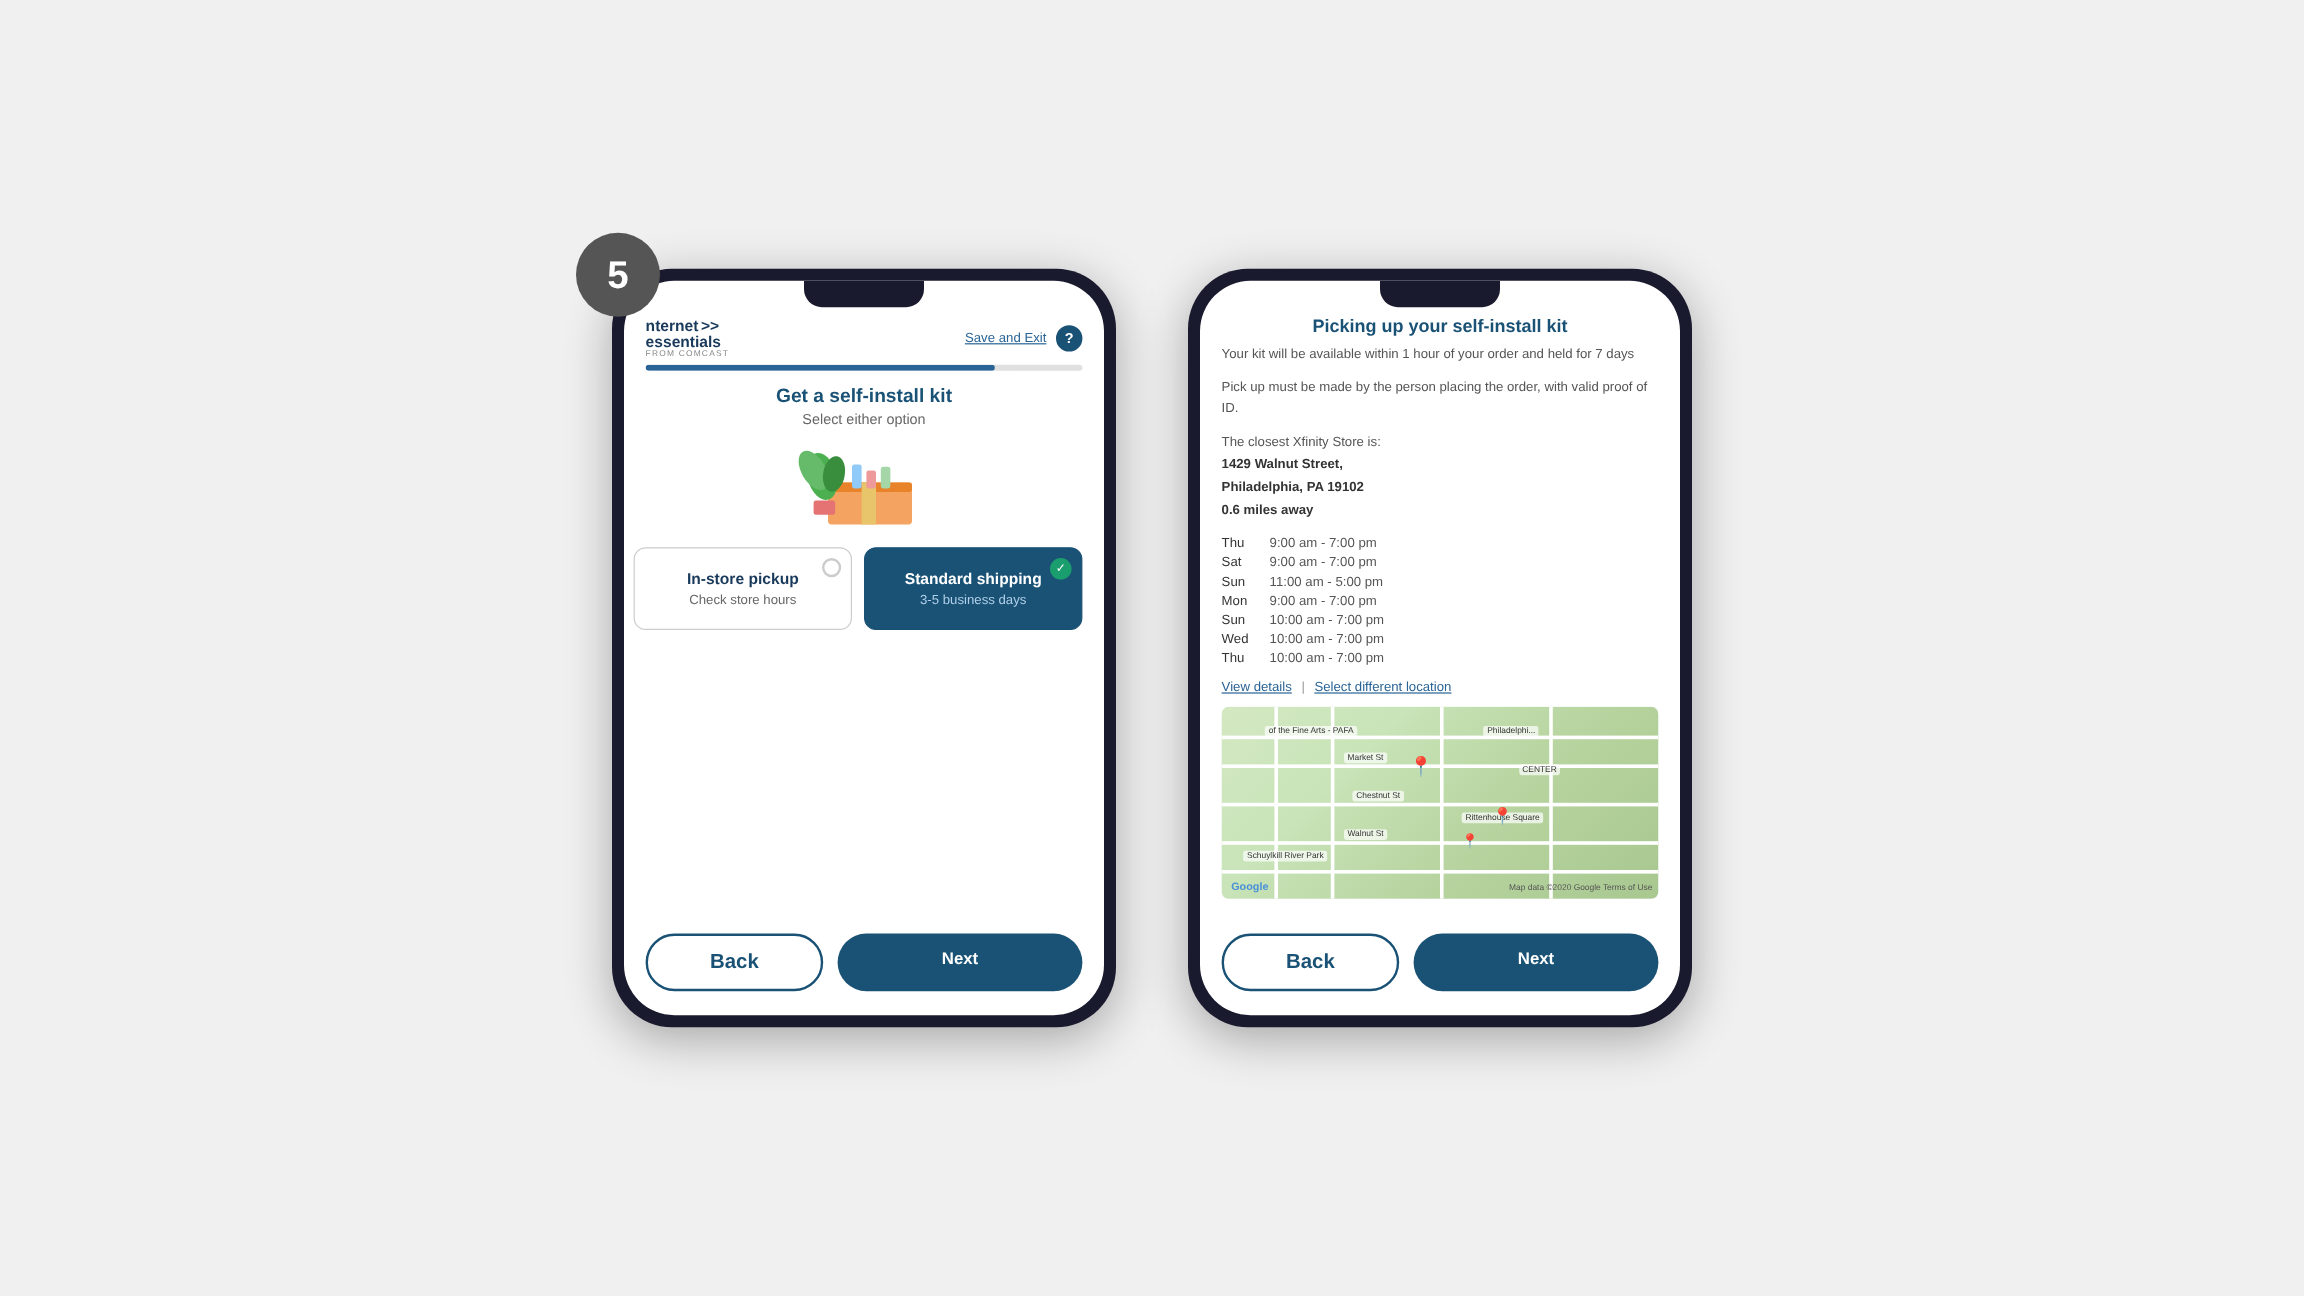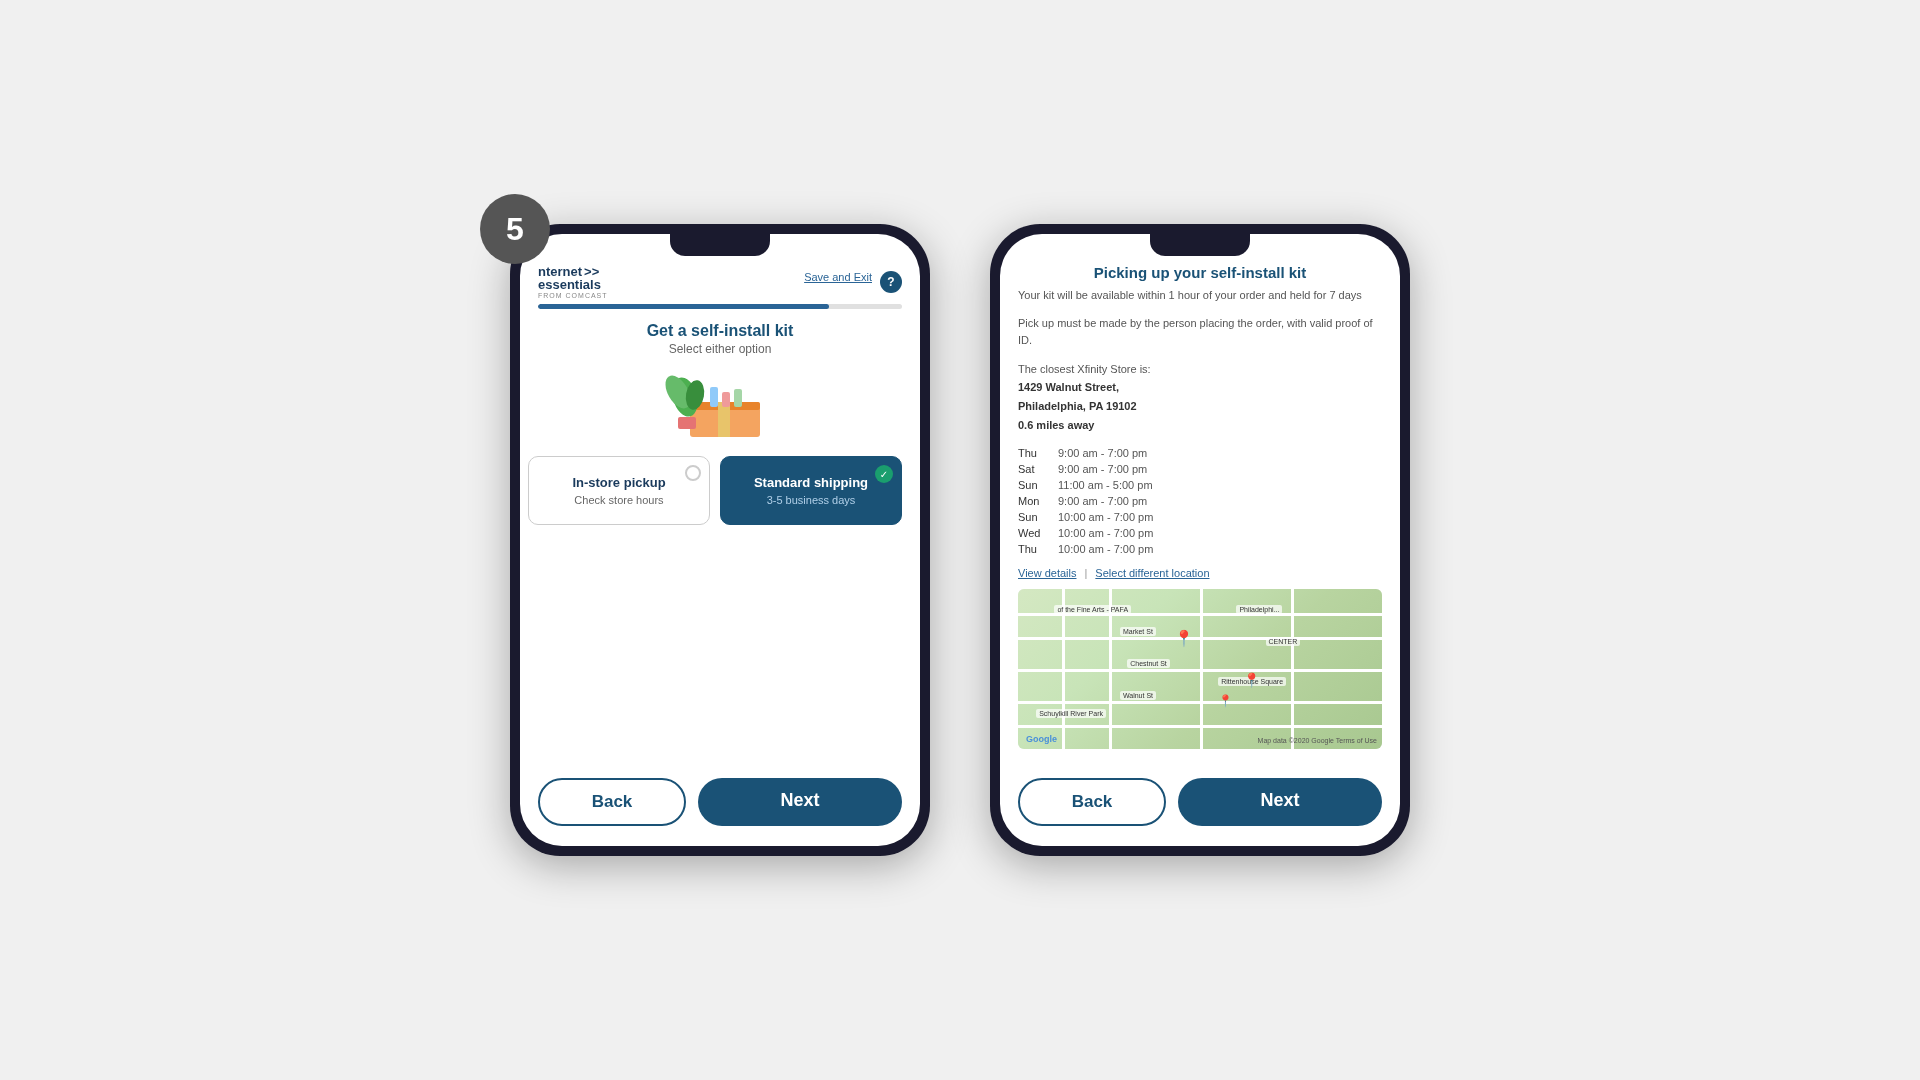--- a/index.html
+++ b/index.html
@@ -73,21 +73,21 @@
       justify-content: space-between;
       align-items: center;
       padding: 8px 18px 5px 18px;
     }
     .logo-area {
       display: flex;
       flex-direction: column;
     }
     .header-right {
       display: flex;
-      align-items: flex-start;
+      align-items: center;
       gap: 8px;
     }
     .save-exit {
       font-size: 11px;
       color: #2a6496;
       text-decoration: underline;
       cursor: pointer;
     }
     .help-icon {
       width: 22px;
@@ -230,21 +230,21 @@
       cursor: pointer;
       text-align: center;
     }
     .btn-next {
       flex: 1.5;
       padding: 12px;
       border: none;
       border-radius: 25px;
       background: #1a5276;
       color: white;
-      font-size: 18px;
+      font-size: 14px;
       font-weight: bold;
       cursor: pointer;
       text-align: center;
     }
 
     
     .right-screen {
       flex: 1;
       display: flex;
       flex-direction: column;

